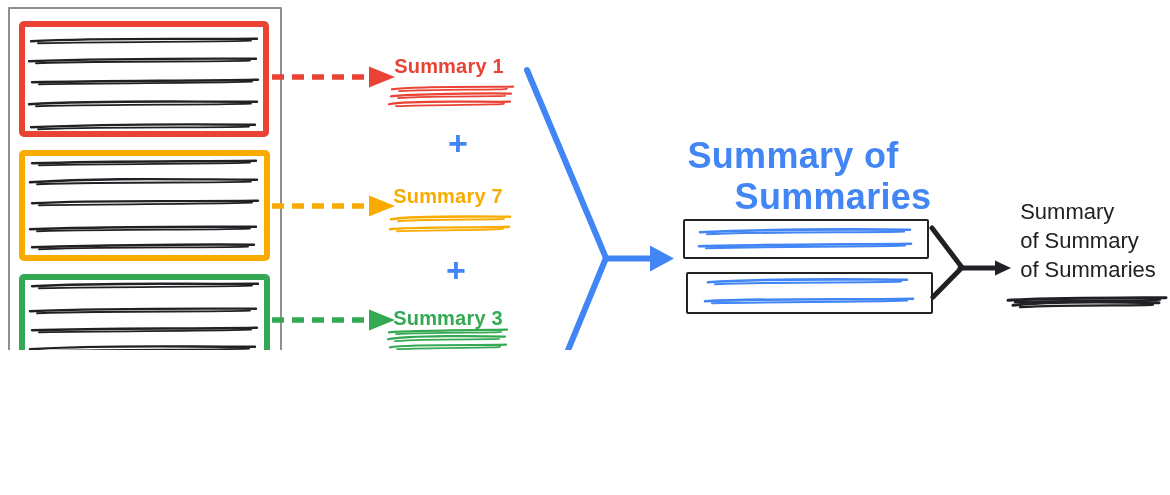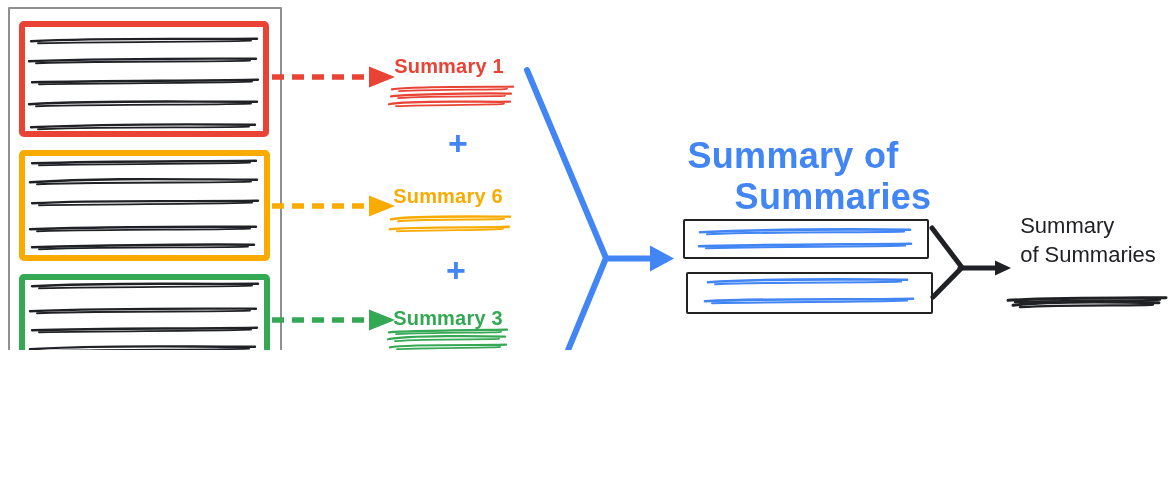--- a/index.html
+++ b/index.html
@@ -165,25 +165,26 @@
           <path d="M 1008 300.3 C 1047 298, 1127 298, 1166 297.7" fill="none" stroke="var(--c-ink)" stroke-width="3" stroke-linecap="round"></path>
           <path d="M 1015 302.2 C 1072 300, 1142 301.2, 1160 299.6" fill="none" stroke="var(--c-ink)" stroke-width="2.34" stroke-linecap="round"></path>
           <path d="M 1013 305.3 C 1046 300.5, 1126 302, 1159 302.7" fill="none" stroke="var(--c-ink)" stroke-width="3" stroke-linecap="round"></path>
           <path d="M 1020 307.2 C 1071 304.2, 1141 306.2, 1153 304.6" fill="none" stroke="var(--c-ink)" stroke-width="2.34" stroke-linecap="round"></path>
         </g>
       </g>
   </svg>
 
   <div class="label" style="left:449px;top:66px;color:var(--c-red);">Summary 1</div>
   <div class="plus" style="left:458px;top:143px;">+</div>
-  <div class="label" style="left:448px;top:196px;color:var(--c-yellow);">Summary 6</div>
+  <div class="label" style="left:448px;top:196px;color:var(--c-yellow);">Summary 7</div>
   <div class="plus" style="left:456px;top:270px;">+</div>
   <div class="label" style="left:448px;top:318px;color:var(--c-green);">Summary 3</div>
 
   <div class="title-line" style="left:793px;top:156px;">Summary of</div>
   <div class="title-line" style="left:793px;top:197px;margin-left:40px;">Summaries</div>
 
   <div class="final-text">
     <div>Summary</div>
+    <div>of Summary</div>
     <div>of Summaries</div>
   </div>
 
 </div>
 
 </body></html>

